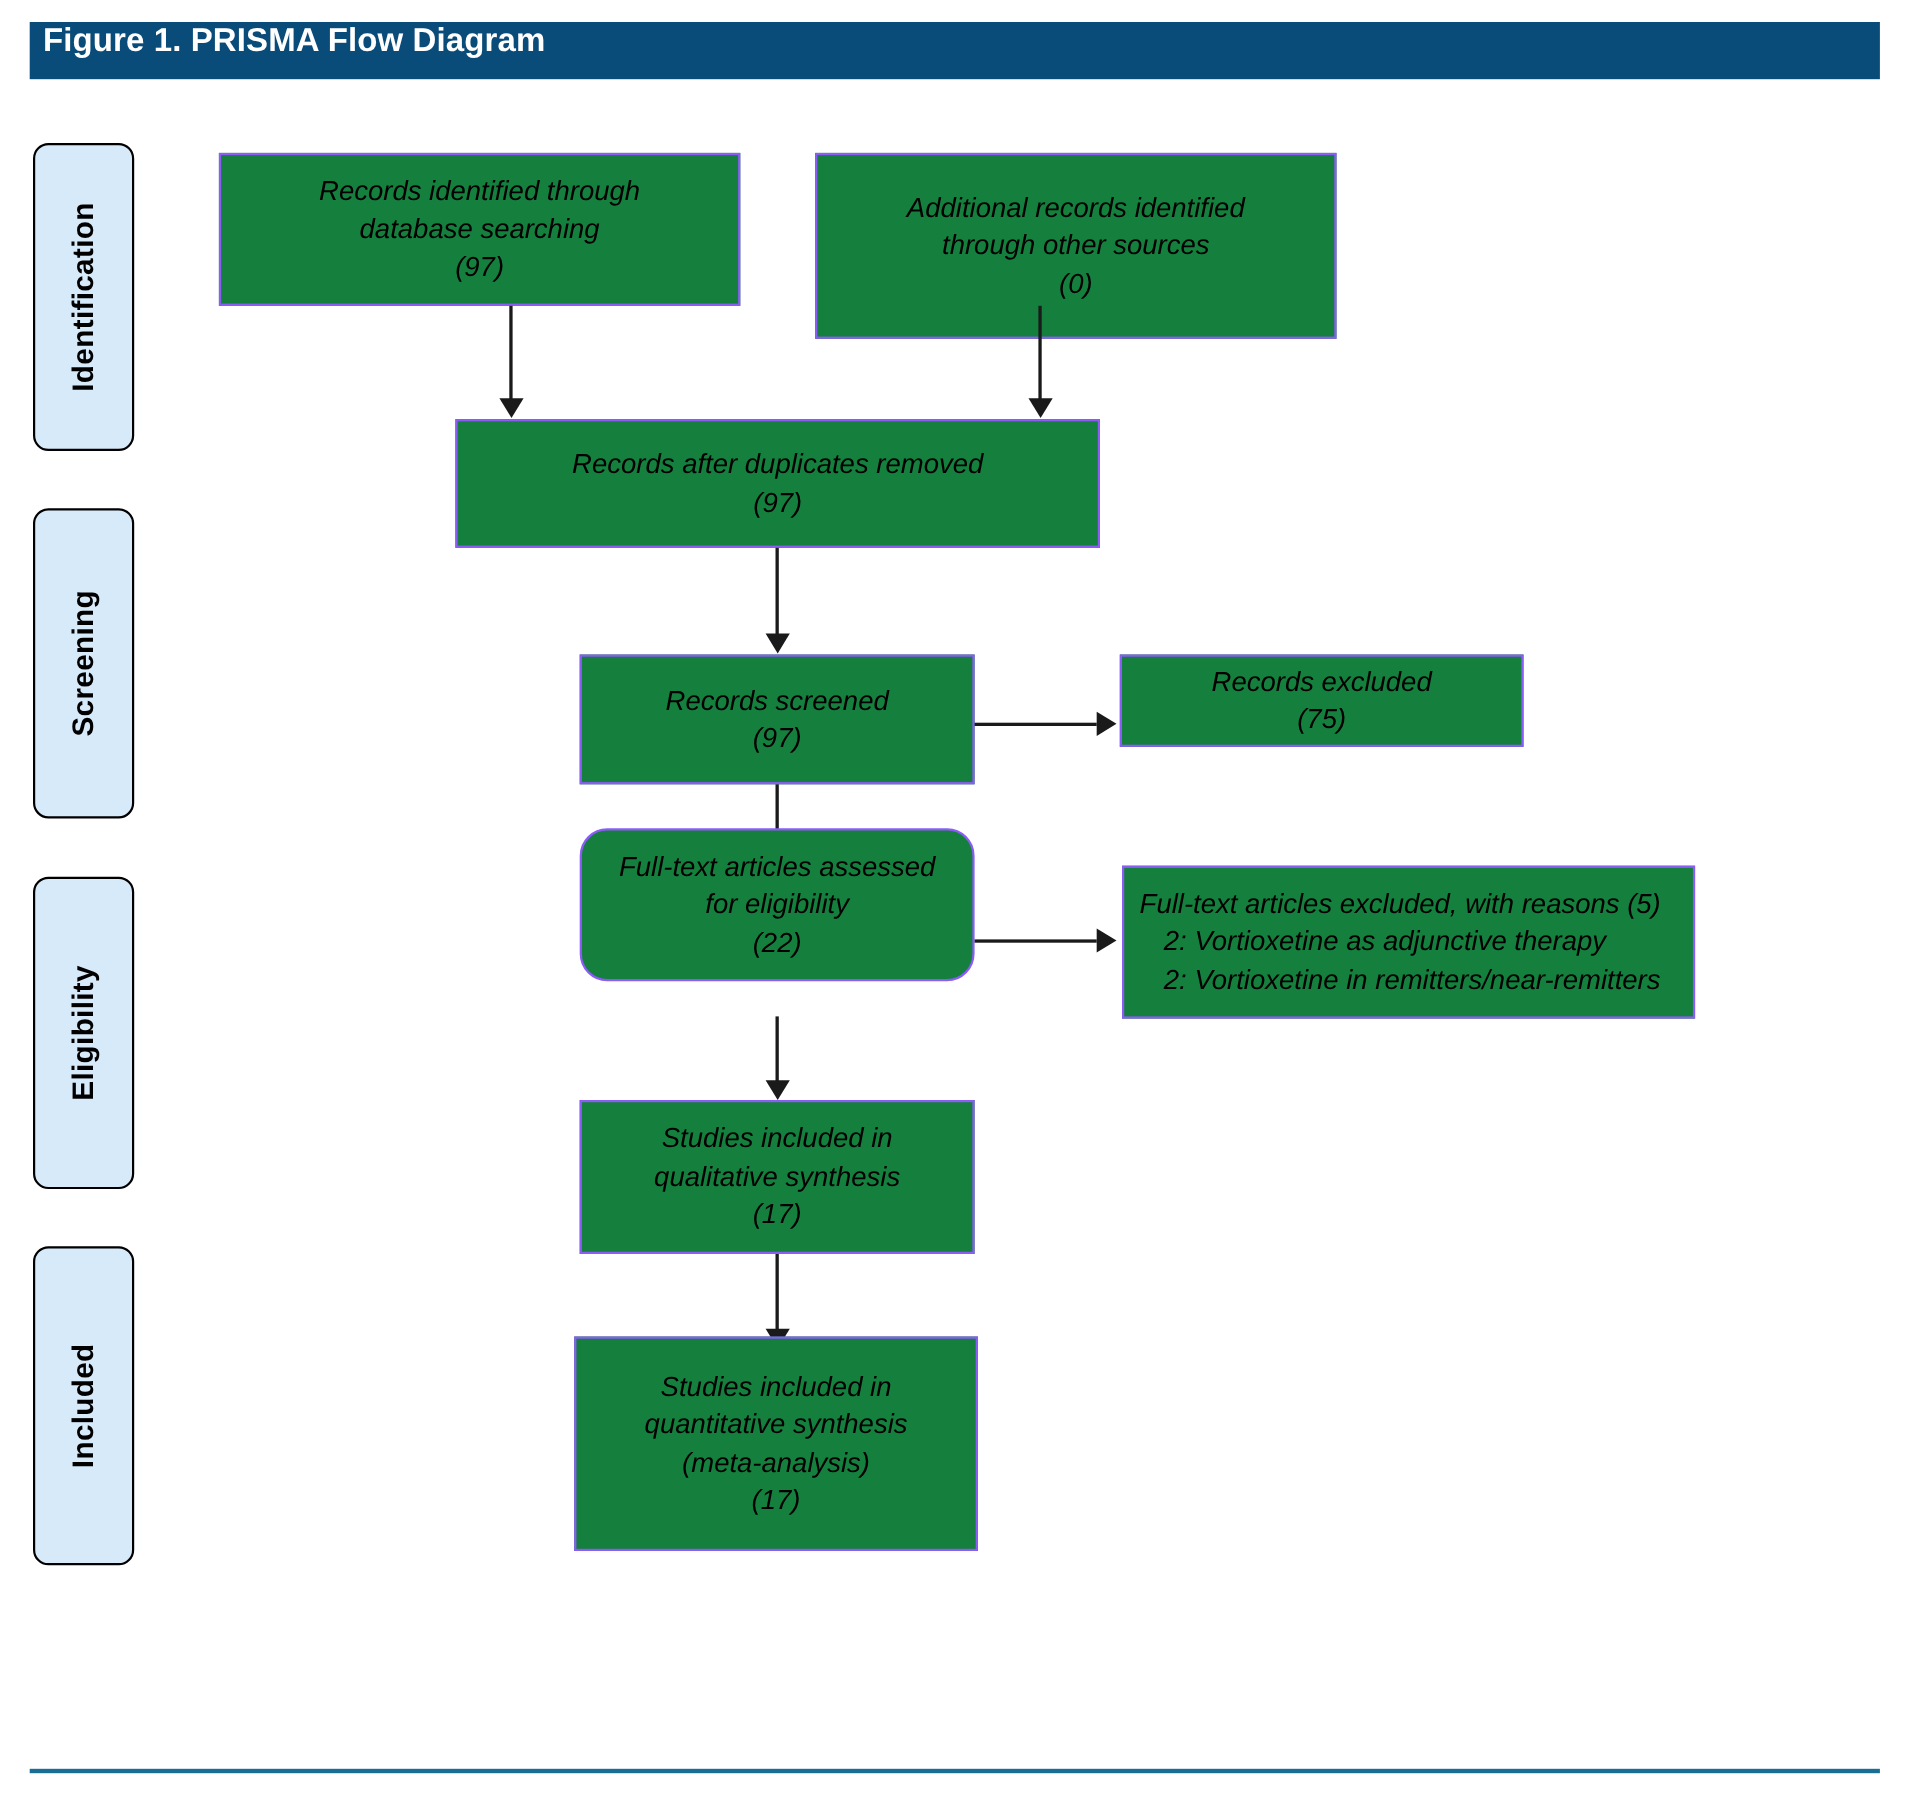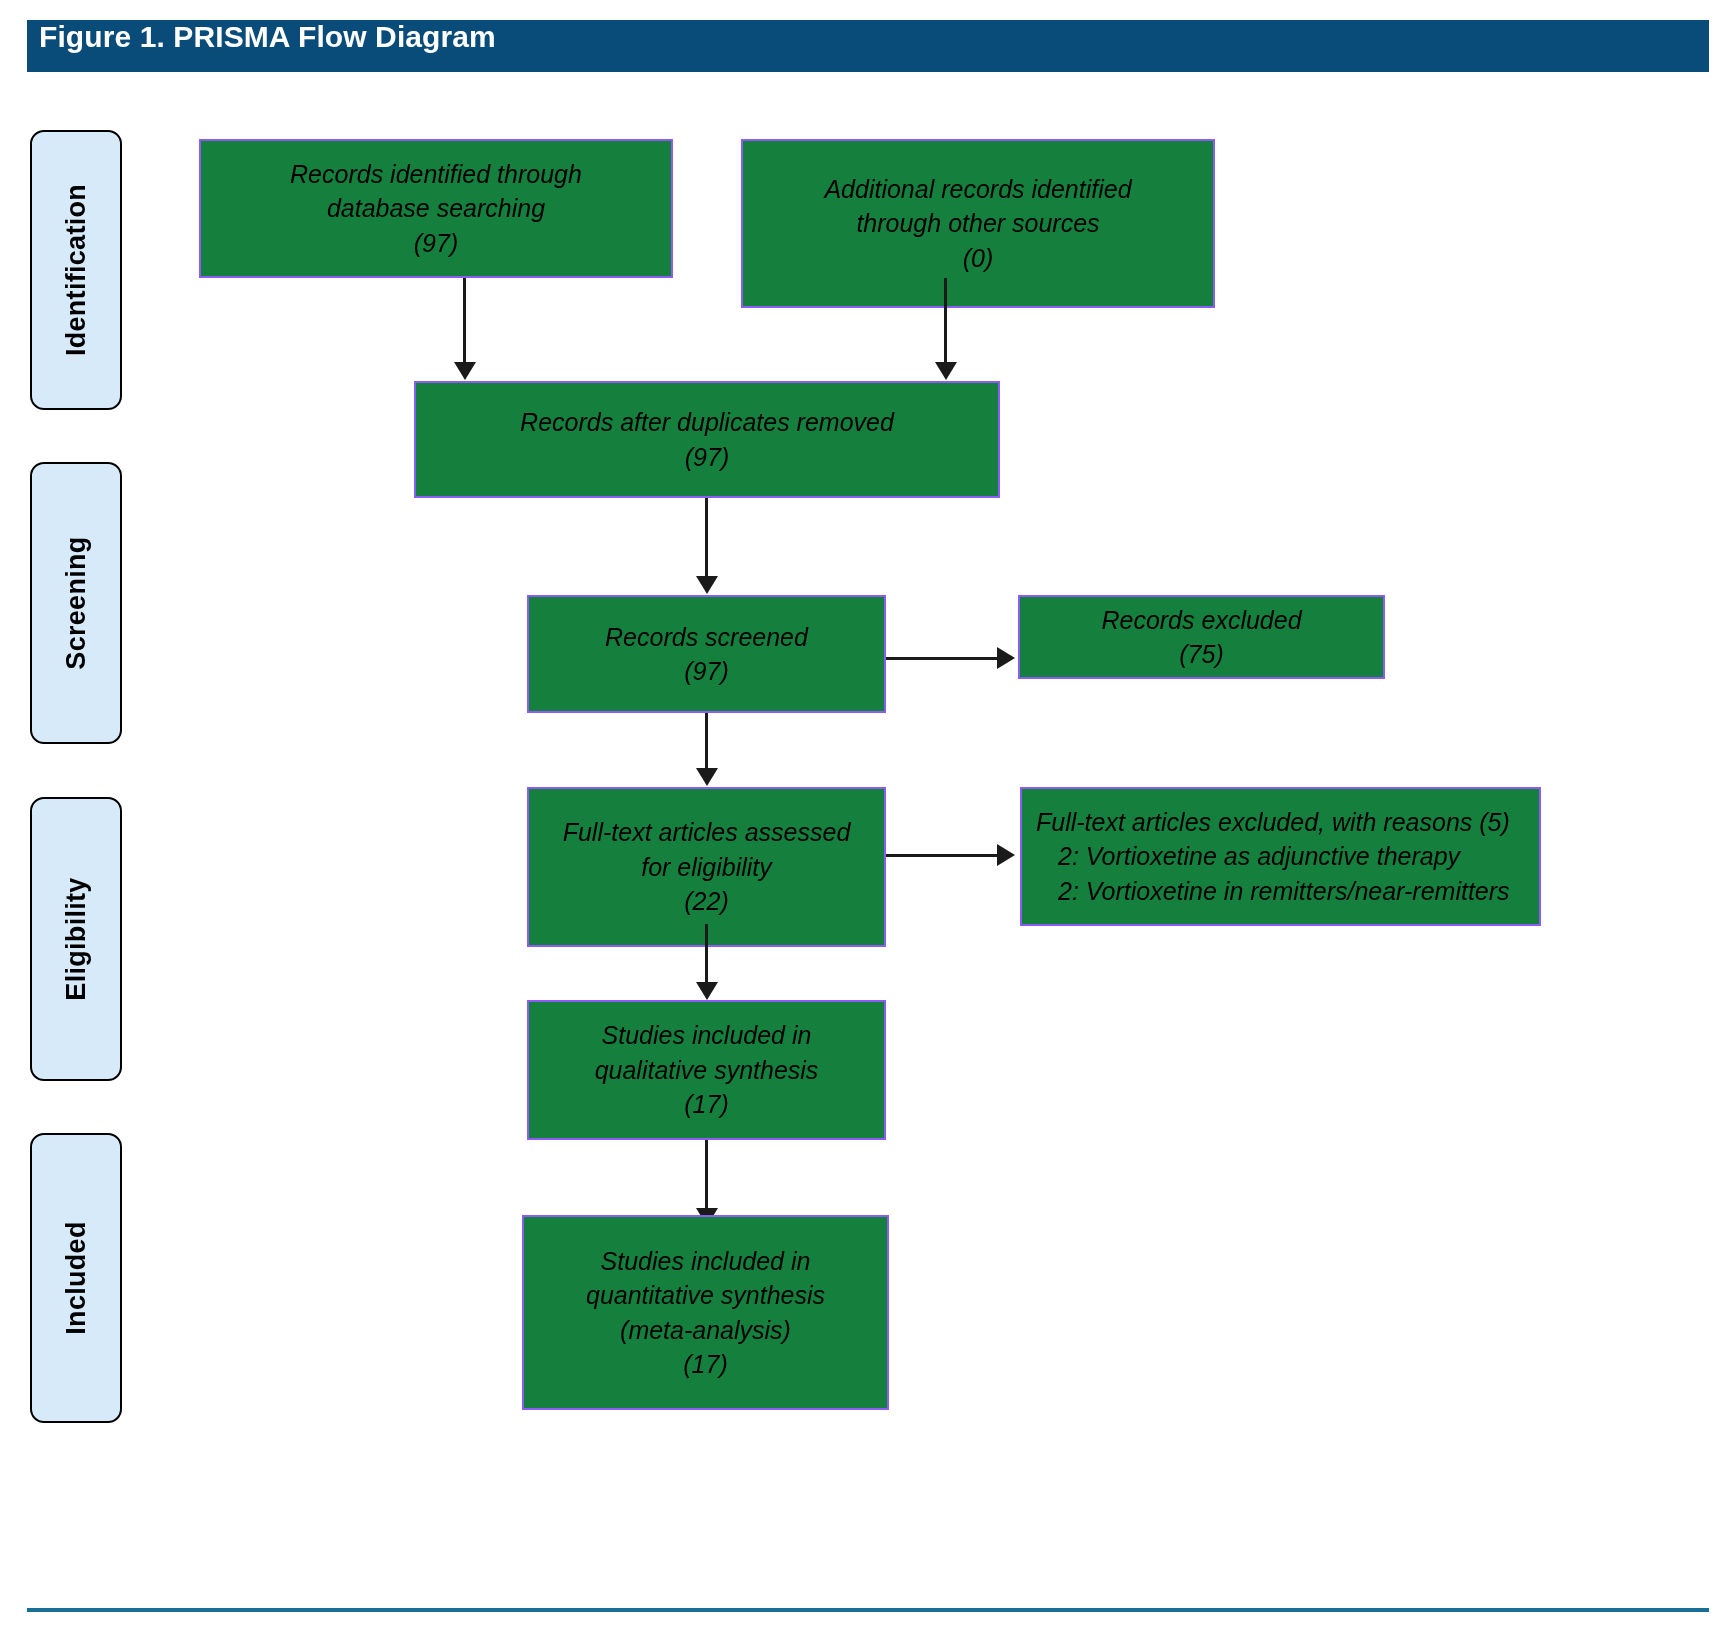--- a/index.html
+++ b/index.html
@@ -193,21 +193,21 @@
 <div class="flow-box" style="left:1018px; top:595px; width:367px; height:84px;">
   <div class="box-text">
     <span>Records excluded</span><br>
     <span>(75)</span>
   </div>
 </div>
 
 <div class="v-line" style="left:705px; top:713px; width:3px; height:57px;"></div>
 <div class="arrow-down" style="left:696px; top:768px;"></div>
 
-<div class="flow-box" style="left:527px; top:787px; width:359px; height:160px;">
+<div class="flow-box" style="left:527px; top:753px; width:359px; height:139px;border-radius:25px;">
   <div class="box-text">
     <span>Full-text articles assessed</span><br>
     <span>for eligibility</span><br>
     <span>(22)</span>
   </div>
 </div>
 
 <div class="h-line" style="left:886px; top:854px; width:111px; height:3px;"></div>
 <div class="arrow-right" style="left:997px; top:844px;"></div>
 

